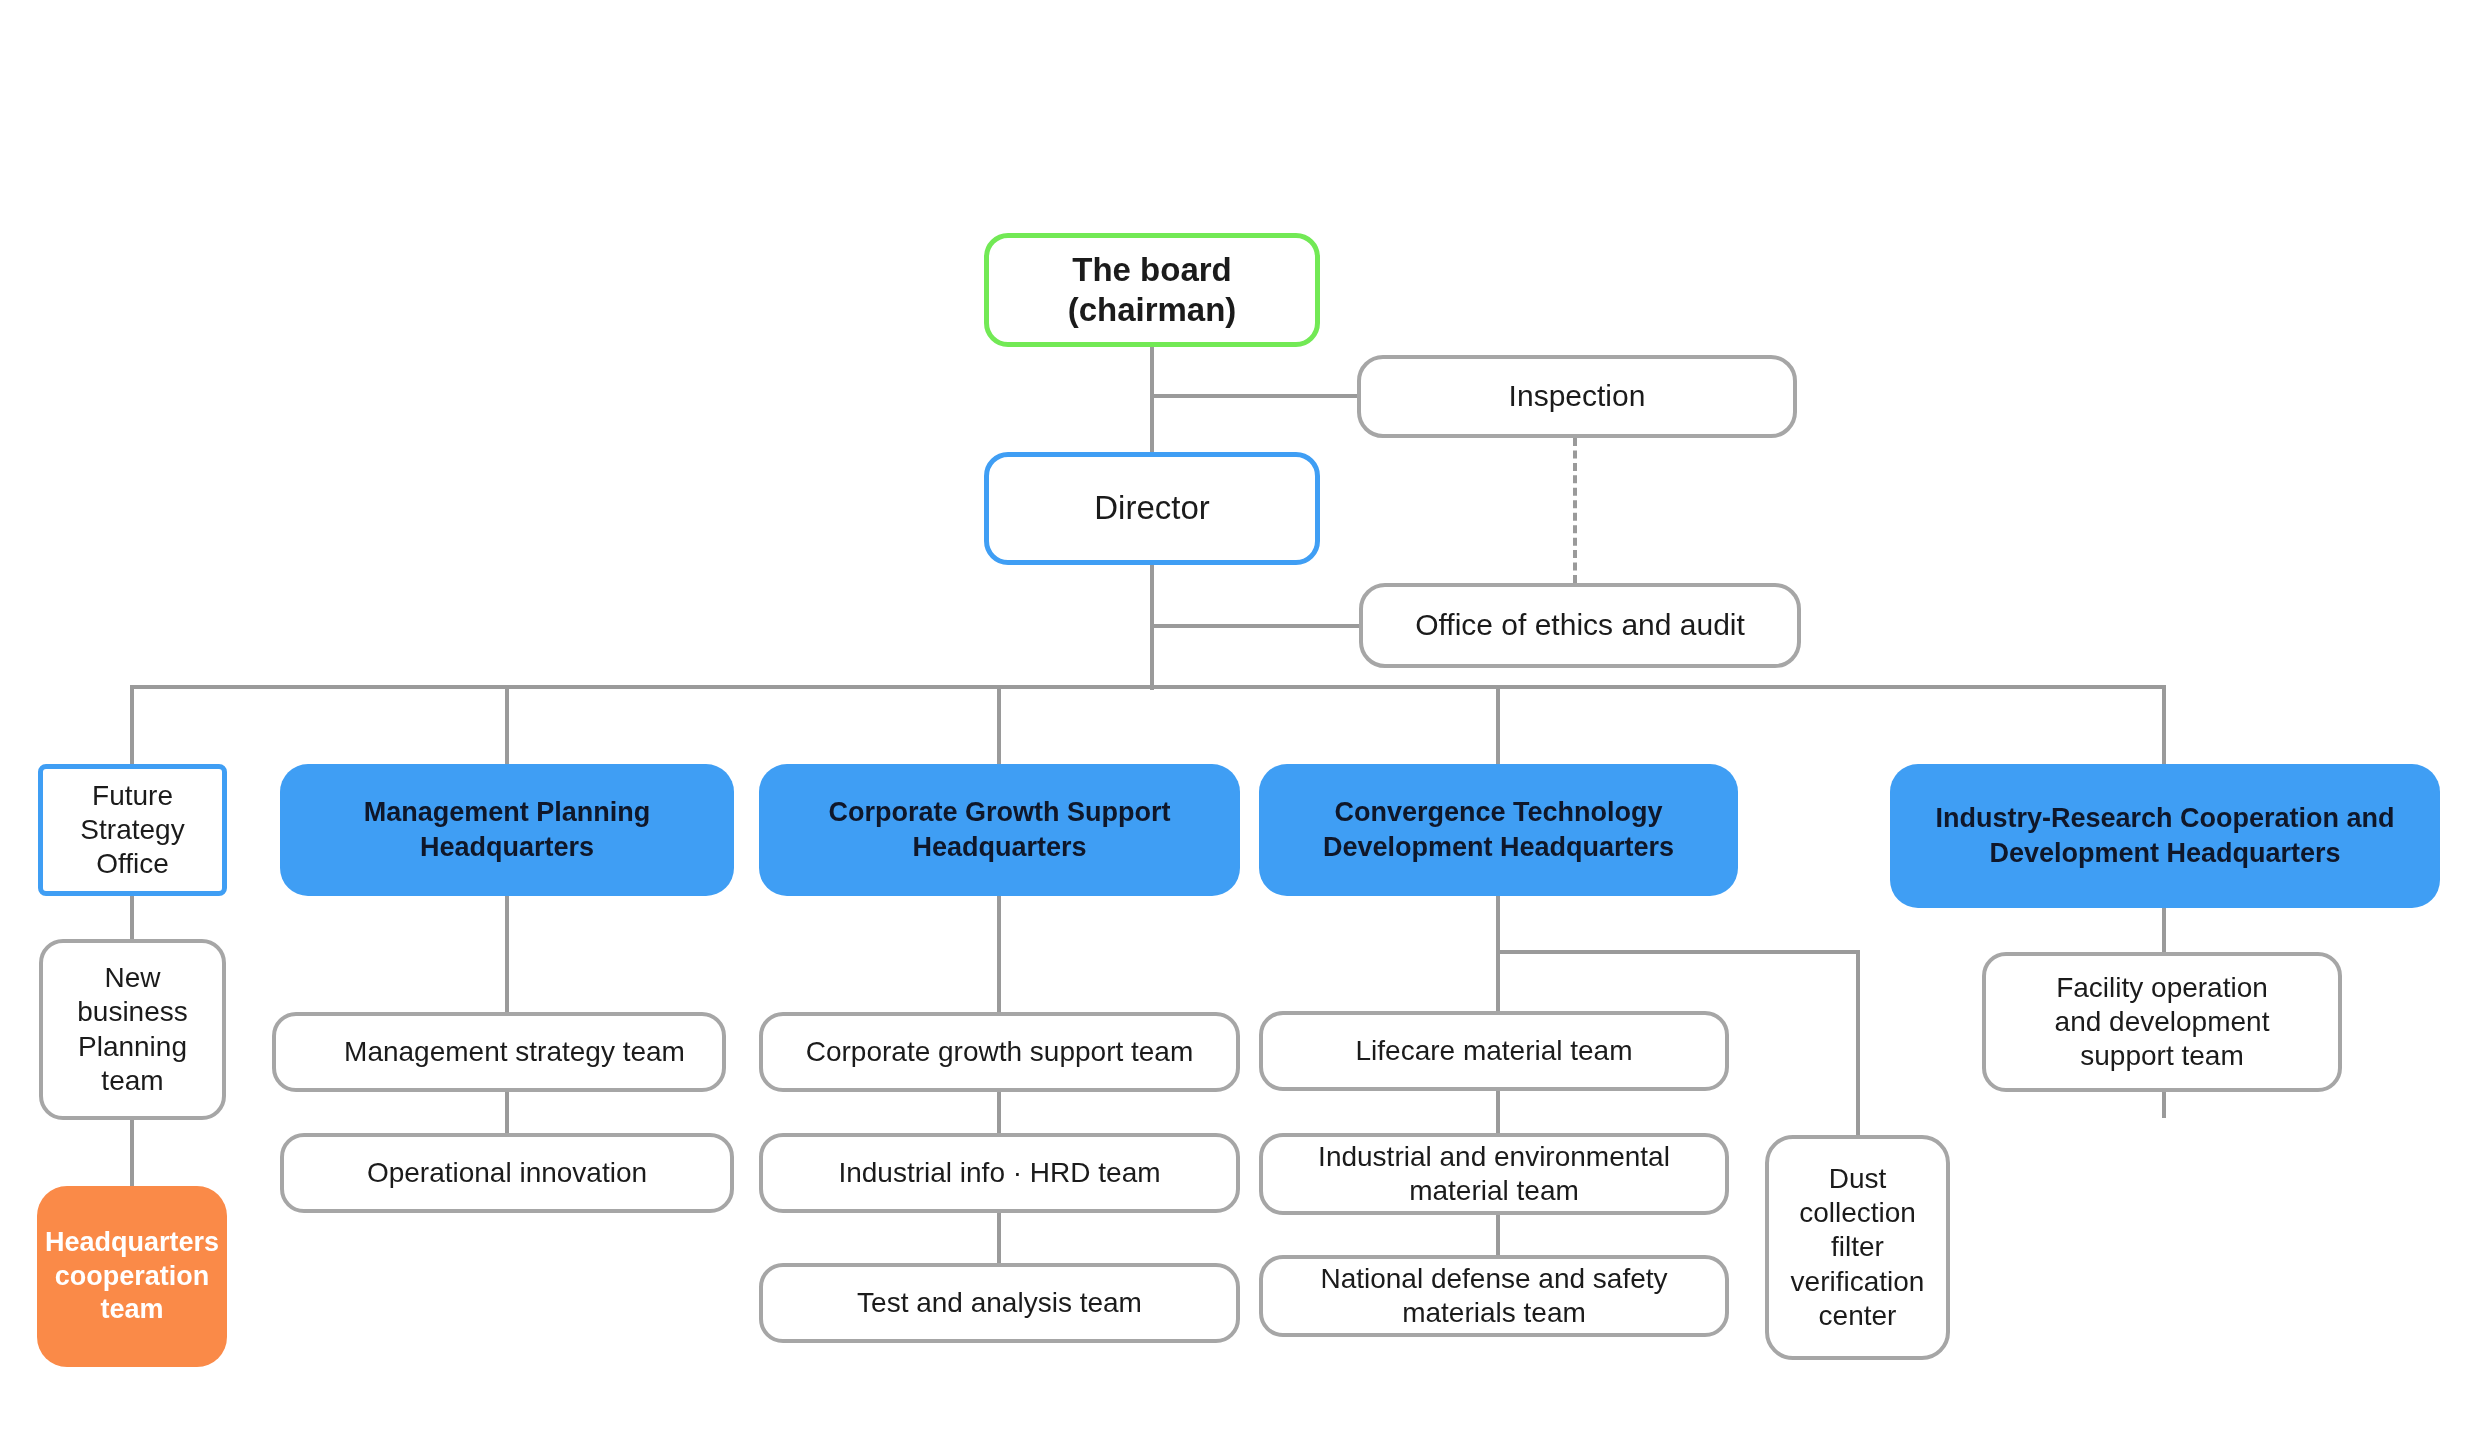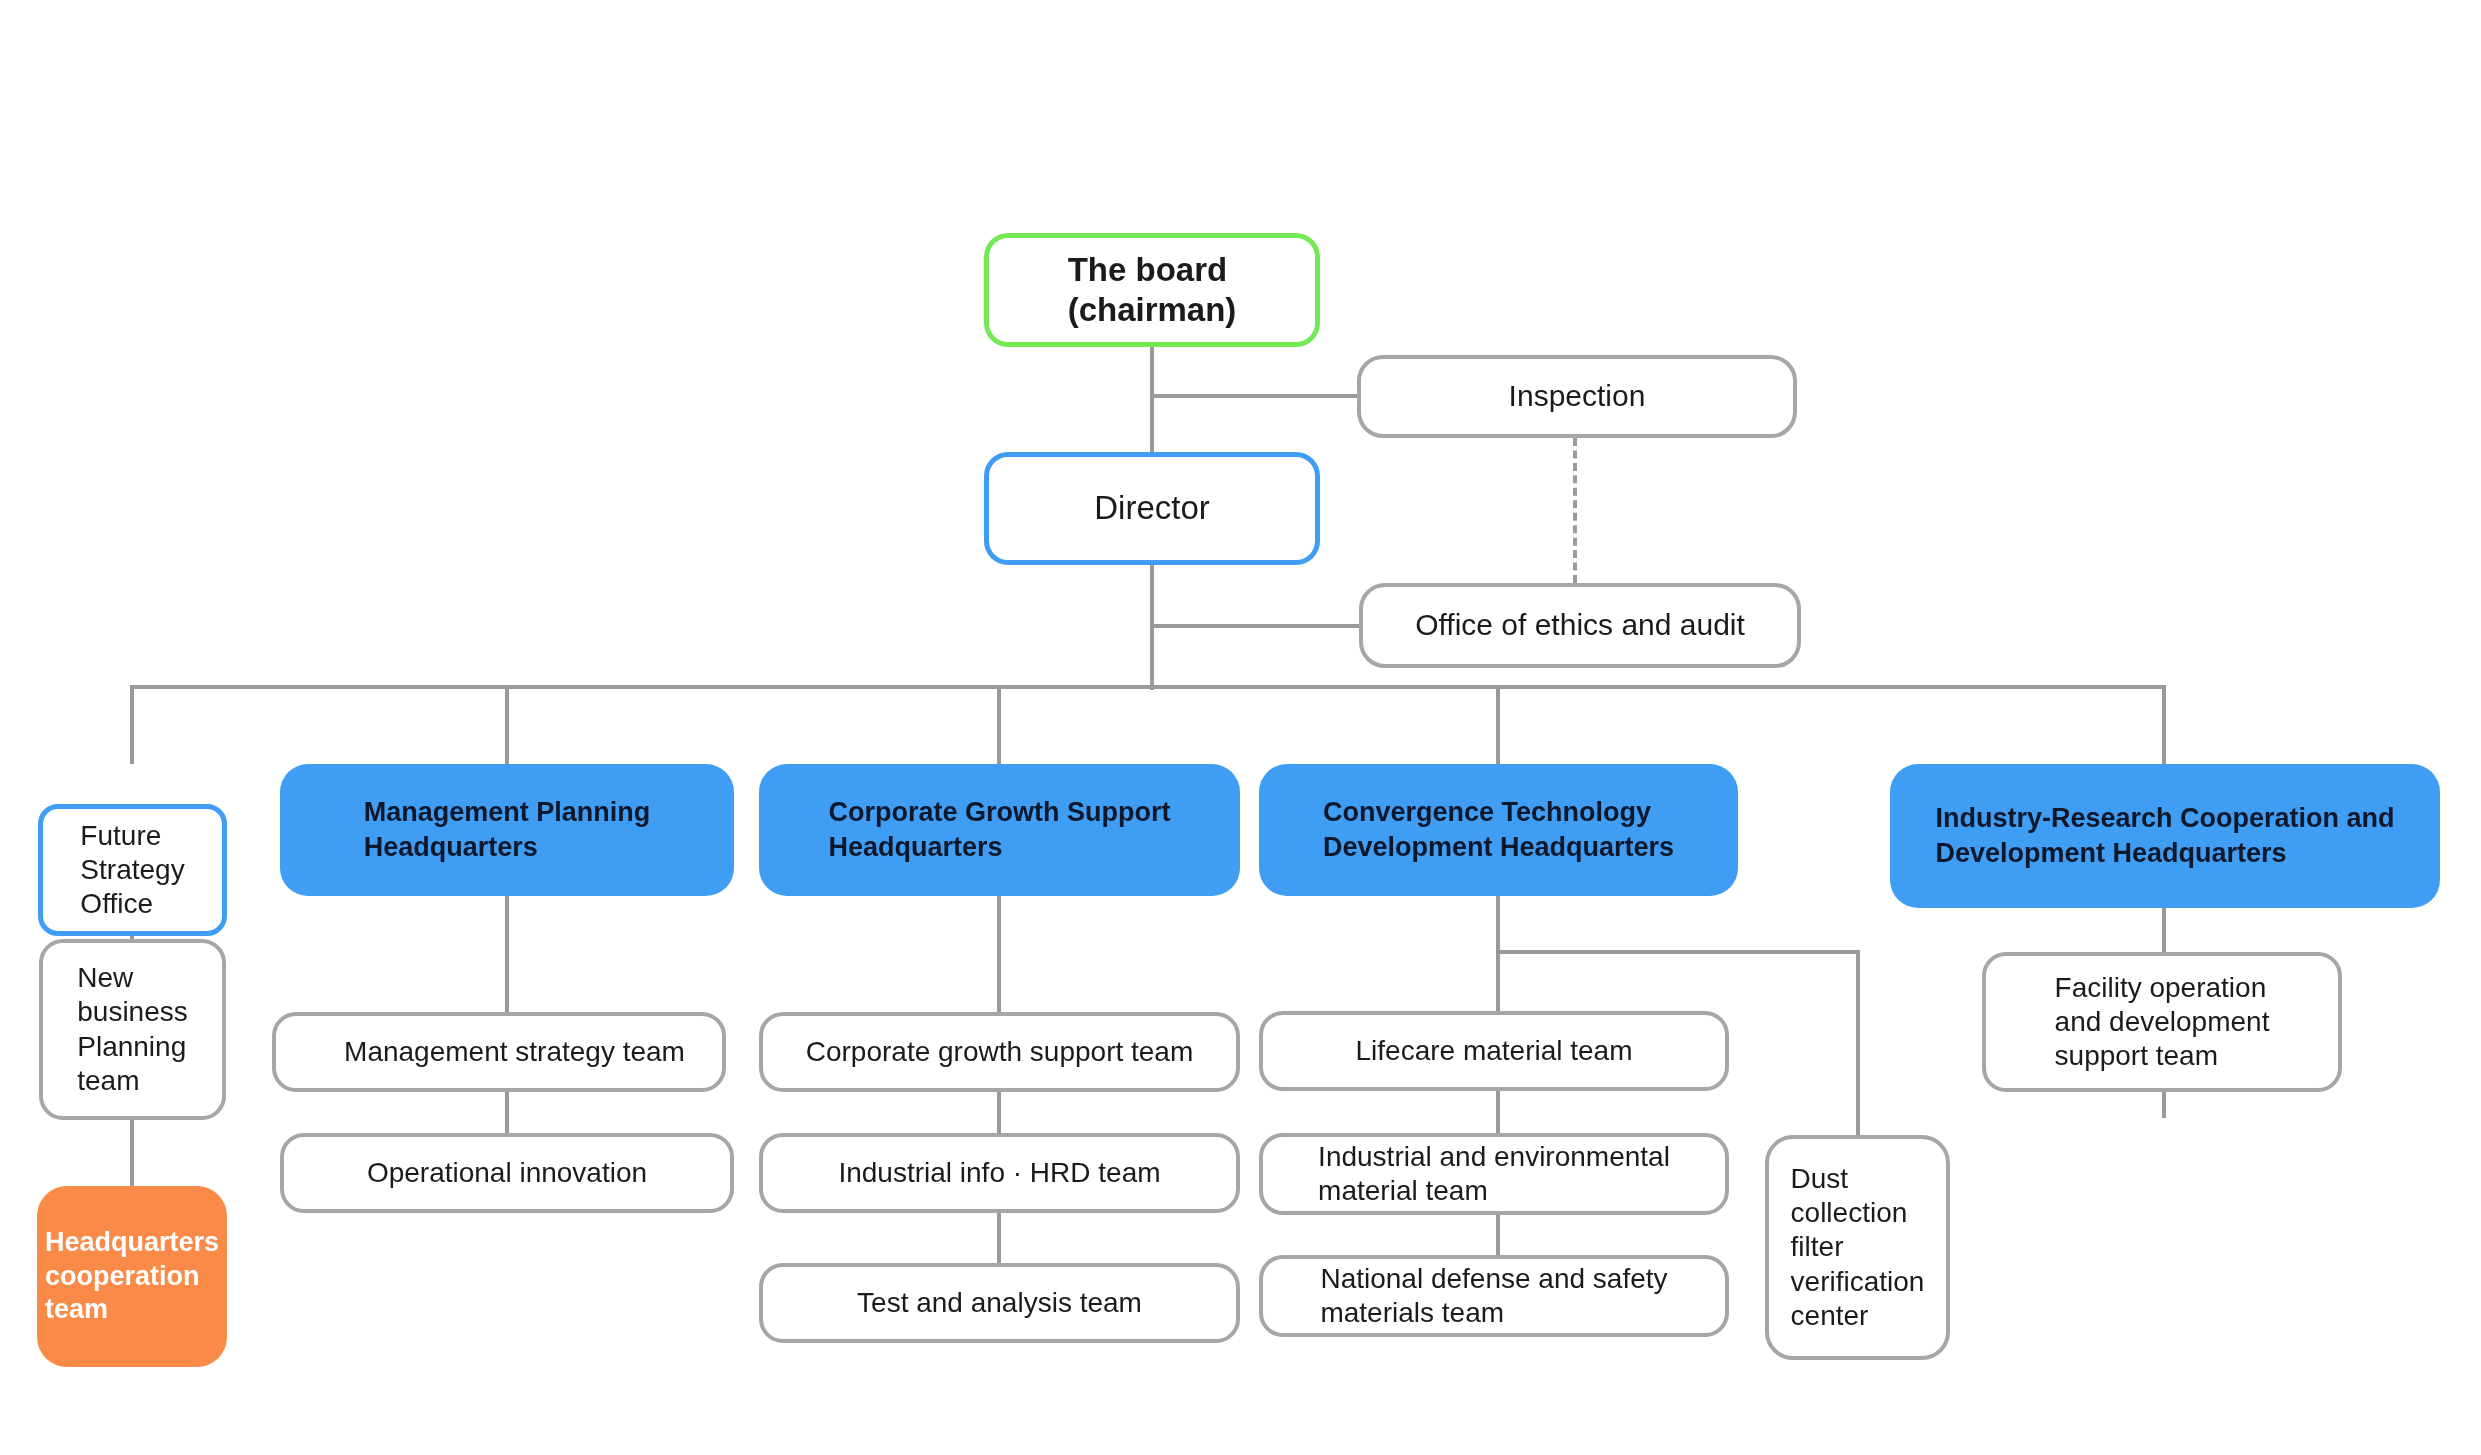--- a/index.html
+++ b/index.html
@@ -19,28 +19,28 @@
     color:var(--text);
     overflow:hidden;
   }
   .line{position:absolute;background:var(--line);z-index:1;}
   .line.h{height:4px;}
   .line.v{width:4px;}
   .line.dashed{background:none;width:0;border-left:4px dashed var(--line);}
   .node{
     position:absolute;z-index:2;box-sizing:border-box;
     display:flex;align-items:center;justify-content:center;
-    text-align:left;background:#ffffff;
+    text-align:center;background:#ffffff;
     border:4px solid var(--border);border-radius:24px;
     font-size:28px;line-height:1.22;color:var(--text);
   }
   .node span{white-space:pre-line;display:block;padding:0 8px;}
   .node.green{border:5px solid var(--green);font-weight:bold;font-size:33px;}
   .node.blue-stroke-bold{border:5px solid var(--blue);font-weight:normal;font-size:33px;}
-  .node.blue-stroke{border:5px solid var(--blue);border-radius:20px;margin-top:40px;}
+  .node.blue-stroke{border:5px solid var(--blue);border-radius:8px;}
   .node.mid{font-size:30px;border-radius:26px;}
   .node.fill-blue{background:var(--blue);border:none;color:#0f172a;font-weight:bold;font-size:27px;border-radius:28px;line-height:1.3;}
   .node.fill-orange{background:var(--orange);border:none;color:#ffffff;font-weight:bold;font-size:27px;border-radius:30px;line-height:1.25;}
   .node.round-lg{border-radius:28px;}
 </style>
 </head>
 <body>
 
 <div id="stage">
 

